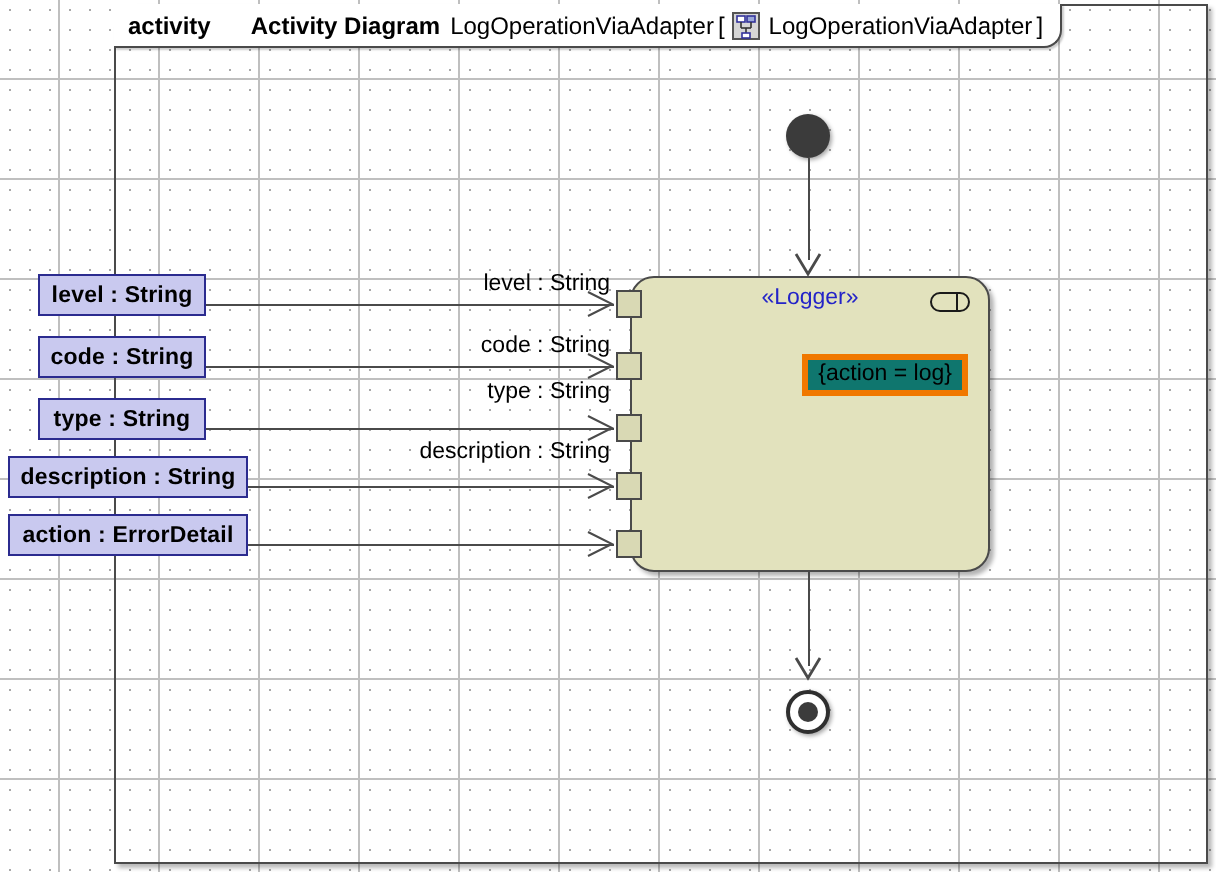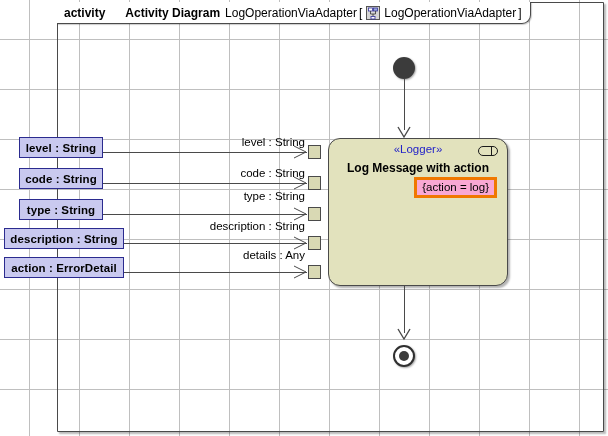--- a/index.html
+++ b/index.html
@@ -132,21 +132,21 @@
     position: absolute;
     font-size: 11.5px;
     color: #000000;
     white-space: nowrap;
     text-align: right;
   }
 
   
   .activity-node {
     position: absolute;
-    left: 328px;
+    left: 315px;
     top: 138px;
     width: 180px;
     height: 148px;
     background: #e2e2bd;
     border: 1px solid #4a4a4a;
     border-radius: 12px;
     box-sizing: border-box;
     box-shadow: 2px 2px 2px rgba(0,0,0,0.3);
   }
   .stereotype {
@@ -166,21 +166,21 @@
     text-align: center;
     font-size: 12px;
     font-weight: bold;
     color: #000000;
   }
   .constraint {
     position: absolute;
     top: 38px;
     right: 10px;
     border: 3px solid #f07800;
-    background: #f9a8d4;
+    background: #0f766e;
     color: #000000;
     font-size: 11.5px;
     padding: 1px 5px 2px 5px;
     white-space: nowrap;
     box-sizing: border-box;
   }
   .node-badge {
     position: absolute;
     top: 7px;
     right: 9px;
@@ -312,25 +312,23 @@
     <polyline points="2,2 14,8 2,14" fill="none" stroke="#4a4a4a" stroke-width="1"></polyline>
   </svg>
   <svg style="position:absolute; left:292px; top:264px;" width="18" height="18">
     <polyline points="2,2 14,8 2,14" fill="none" stroke="#4a4a4a" stroke-width="1"></polyline>
   </svg>
 
   <div class="edge-label" style="left:150px; top:136px; width:155px;">level : String</div>
   <div class="edge-label" style="left:150px; top:167px; width:155px;">code : String</div>
   <div class="edge-label" style="left:150px; top:190px; width:155px;">type : String</div>
   <div class="edge-label" style="left:150px; top:220px; width:155px;">description : String</div>
-  <div class="edge-label" style="left:150px; top:249px; width:155px;">details : Any</div>
 
   <div class="activity-node">
     <div class="stereotype">«Logger»</div>
-    <div class="node-title">Log Message with action</div>
     <div class="constraint">{action = log}</div>
     <div class="node-badge"></div>
   </div>
 
   <div class="pin" style="left:308px; top:145px;"></div>
   <div class="pin" style="left:308px; top:176px;"></div>
   <div class="pin" style="left:308px; top:207px;"></div>
   <div class="pin" style="left:308px; top:236px;"></div>
   <div class="pin" style="left:308px; top:265px;"></div>
 

